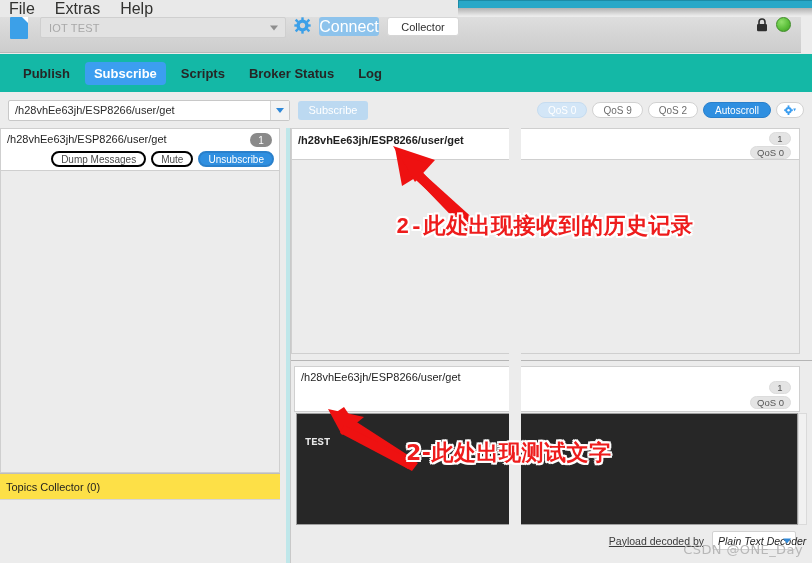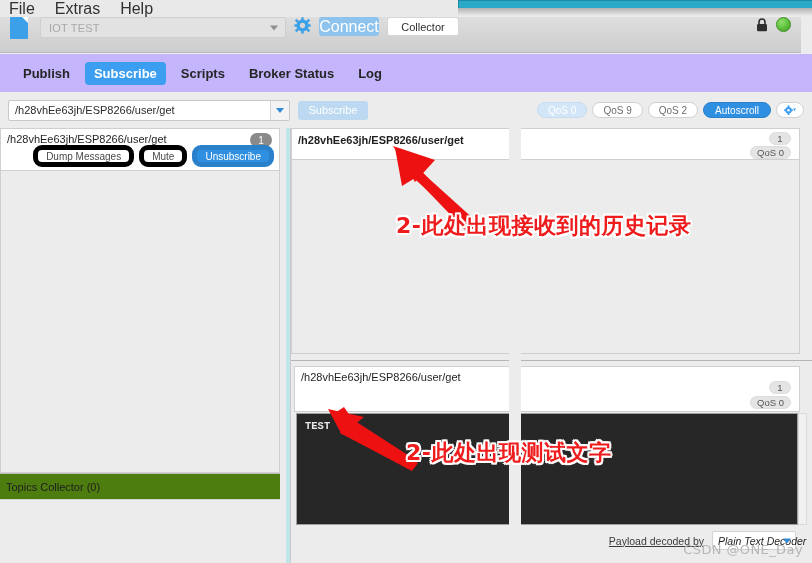--- a/index.html
+++ b/index.html
@@ -91,21 +91,21 @@
   .lock-icon { width: 12px; height: 14px; position: relative; }
   .status-led {
     width: 15px; height: 15px; border-radius: 50%;
     background: radial-gradient(circle at 35% 30%, #8fe06a 0%, #5cbf3b 55%, #3f9a26 100%);
     border: 1px solid #3c8c24;
   }
 
   
   .tabs {
     position: absolute; left: 0; top: 54px; width: 812px; height: 38px;
-    background: #c4b5fd;
+    background: #14b8a6;
     display: flex; align-items: center;
   }
   .tab {
     font-size: 13px; color: #262626; font-weight: bold;
     padding: 4px 9px; margin-left: 6px; border-radius: 4px;
     cursor: pointer; white-space: nowrap;
   }
   .tab:first-child { margin-left: 14px; }
   .tab.active { background: #3c9ef0; color: #ffffff; }
 
@@ -170,37 +170,37 @@
   .badge-count {
     position: absolute; right: 7px; top: 4px;
     min-width: 22px; height: 14px; border-radius: 8px;
     background: #8a8a8a; color: #ffffff; font-size: 10px;
     display: flex; align-items: center; justify-content: center; padding: 0 6px;
   }
   .sub-entry .actions {
     position: absolute; right: 5px; bottom: 3px; display: flex; gap: 5px; align-items: center;
   }
   .mini-btn {
-    height: 22px; border-radius: 9px; font-size: 10px; padding: 0 8px;
-    display: flex; align-items: center; justify-content: center;
-    background: #ffffff; border: 5px solid #000000; color: #4a4a4a; cursor: pointer;
+    height: 16px; border-radius: 9px; font-size: 10px; padding: 0 8px;
+    display: flex; align-items: center; justify-content: center;
+    background: #ffffff; border: 2px solid #000000; color: #4a4a4a; cursor: pointer;
     white-space: nowrap;
     text-align: center;
   }
   .mini-btn.primary { background: #2f8fe0; color: #ffffff; border-color: #2a80cb; }
 
   .left-body {
     position: absolute; left: 0; top: 43px; width: 280px; height: 302px;
     background: #ececec; border-left: 1px solid #cfcfcf;
     border-right: 1px solid #cfcfcf; border-bottom: 1px solid #cfcfcf;
   }
 
   .collector {
     position: absolute; left: 0; top: 345px; width: 280px; height: 27px;
-    background: #4d7c0f; border-top: 1px solid #bdbdbd; border-bottom: 1px solid #d5d5d5;
+    background: #fde047; border-top: 1px solid #bdbdbd; border-bottom: 1px solid #d5d5d5;
     display: flex; align-items: center;
   }
   .collector .title { font-size: 11px; color: #1f1f1f; margin-left: 6px; }
   .collector .tools { margin-left: auto; margin-right: 6px; display: flex; gap: 5px; }
   .mini-btn.disabled { color: #b6b6b6; }
   .collector-body {
     position: absolute; left: 0; top: 372px; width: 280px; height: 63px;
     background: #ececec;
   }
 
@@ -261,21 +261,21 @@
   .msg-header .b1 { position: absolute; right: 8px; top: 14px; }
   .msg-header .b2 { position: absolute; right: 8px; top: 29px; }
 
   .payload-box {
     position: absolute; left: 5px; top: 52px; width: 502px; height: 112px;
     background: #272727; border: 1px solid #9f9f9f;
     padding: 6px 8px;
   }
   .payload-text {
     font-family: "Liberation Mono", "DejaVu Sans Mono", monospace;
-    font-size: 10.5px; font-weight: bold; color: #e8e8e8;
+    font-size: 10.5px; font-weight: bold; color: #e8e8e8; margin-top: 16px;
   }
   .scroll-stub {
     position: absolute; right: 5px; top: 52px; width: 9px; height: 112px;
     background: #f1f1f1; border: 1px solid #dadada;
   }
 
   .decoder-row {
     position: absolute; right: 16px; bottom: 13px;
     display: flex; align-items: center; gap: 8px;
   }
@@ -303,21 +303,21 @@
     position: absolute;
     font-family: "DejaVu Sans", "Liberation Sans", sans-serif;
     font-weight: bold;
     color: #ee1c1c;
     white-space: nowrap;
     text-shadow:
       -1.6px -1.6px 0 #fff,  1.6px -1.6px 0 #fff,
       -1.6px  1.6px 0 #fff,  1.6px  1.6px 0 #fff,
       -2px 0 0 #fff, 2px 0 0 #fff, 0 -2px 0 #fff, 0 2px 0 #fff;
   }
-  #anno2 { left: 396px; top: 211px; font-size: 22px; letter-spacing: .5px; }
+  #anno2 { left: 396px; top: 211px; font-size: 22px; letter-spacing: .5px; font-family: Liberation Mono, monospace; }
   #anno1 { left: 406px; top: 438px; font-size: 22px; letter-spacing: .5px; }
 
   .arrow-svg { position: absolute; pointer-events: none; }
 
   .watermark {
     position: absolute; right: 9px; bottom: 6px;
     font-size: 13px; color: #b7b7b7; letter-spacing: .4px;
     font-family: "DejaVu Sans", sans-serif;
   }
 </style>

